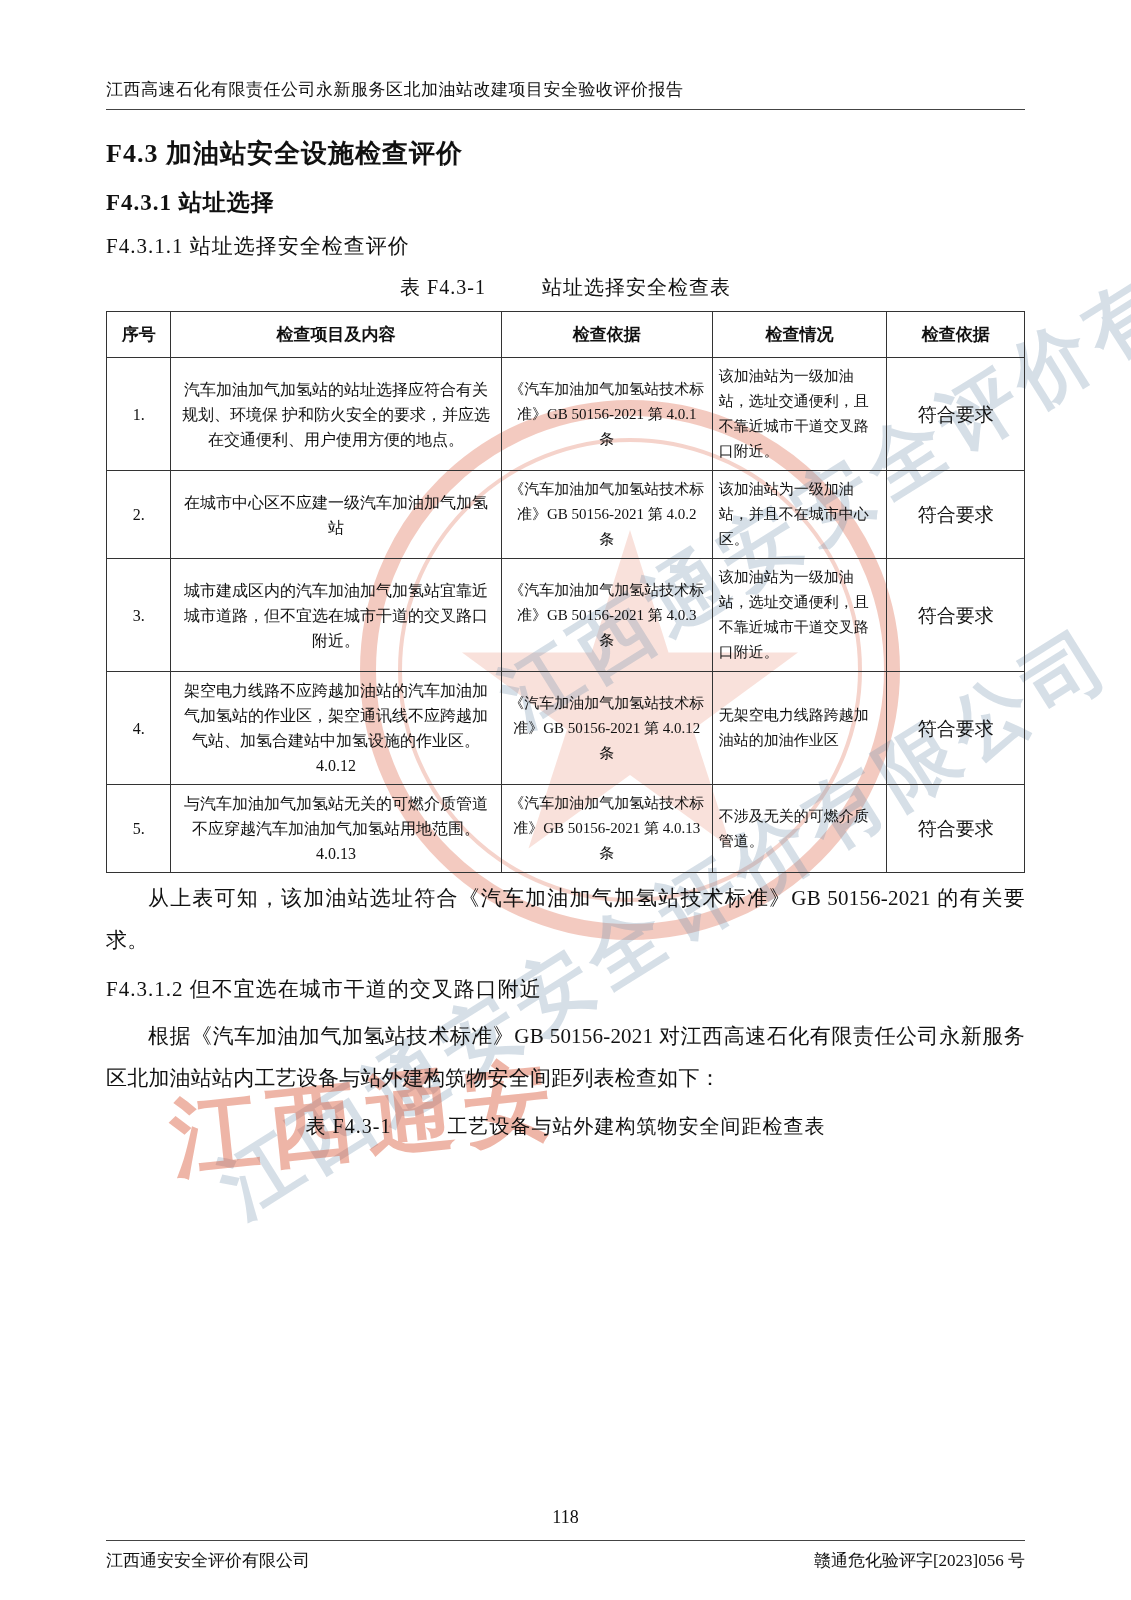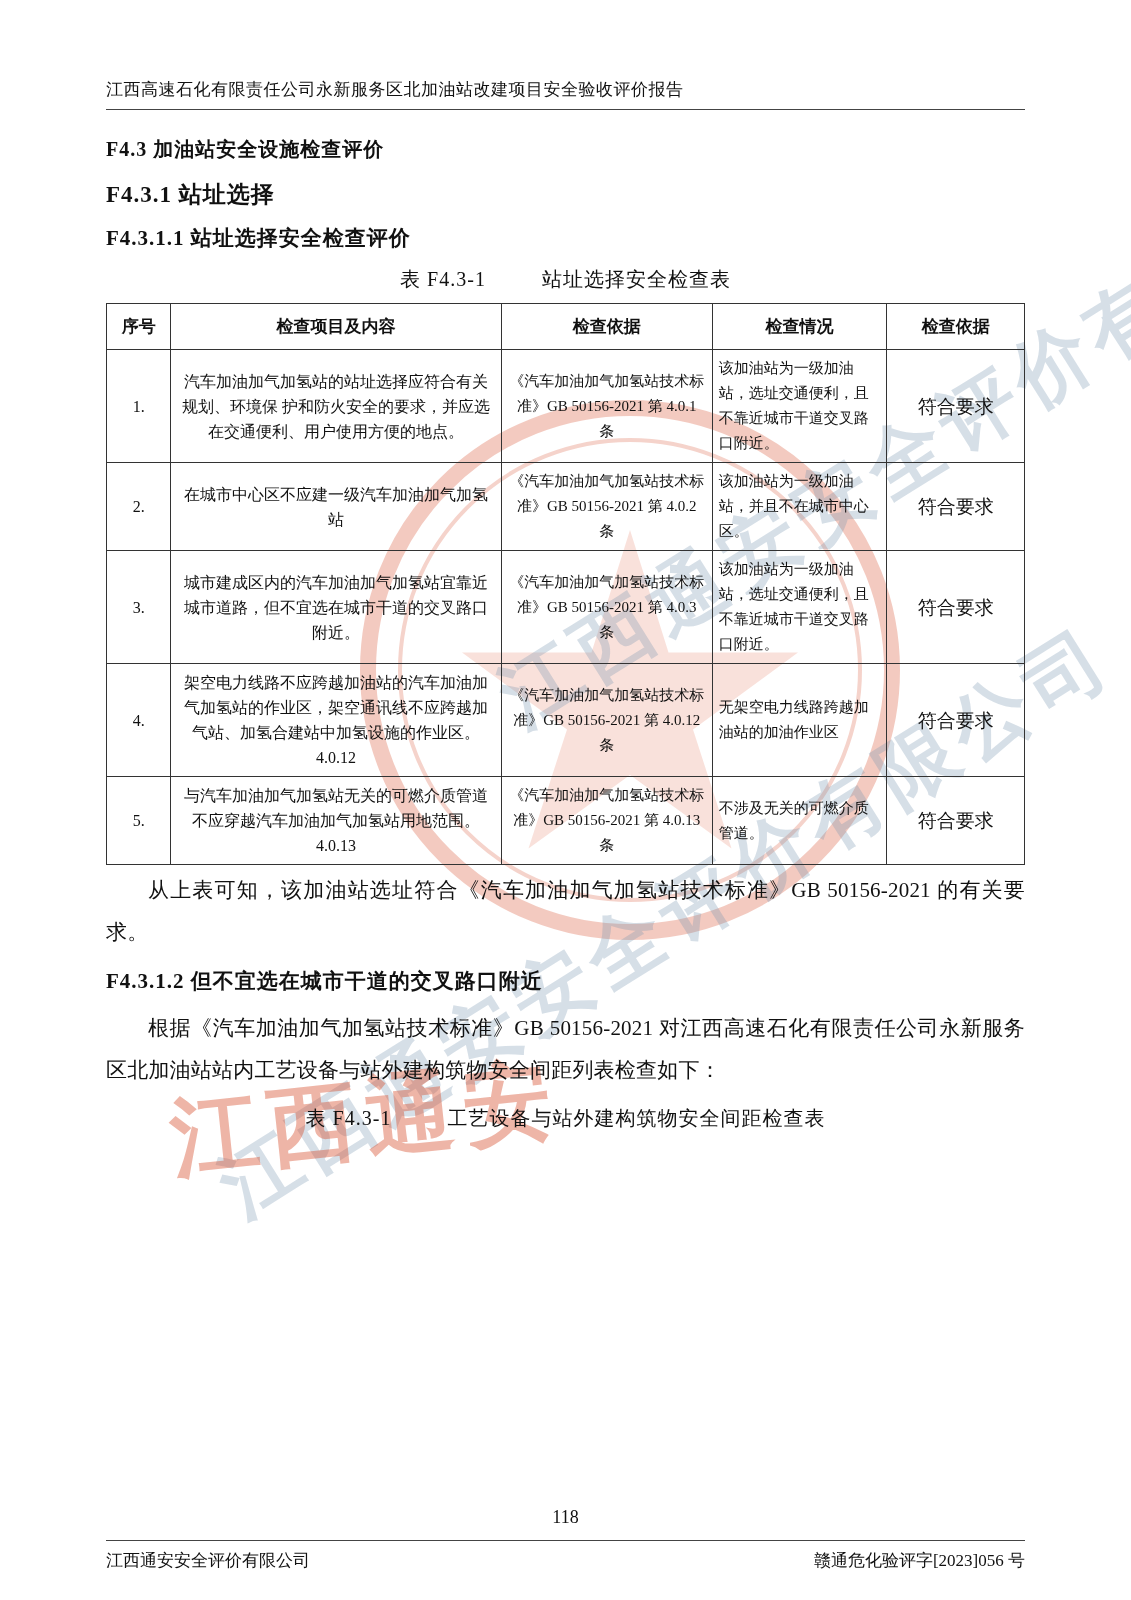--- a/index.html
+++ b/index.html
@@ -92,34 +92,34 @@
     text-align:left;
     font-size:17px;
     letter-spacing:0.5px;
     padding-bottom:8px;
     border-bottom:1.3px solid #444;
     margin-bottom:26px;
   }
 
   
   h1.sec{
-    font-size:20px;
+    font-size:26px;
     font-weight:bold;
     margin:14px 0 14px 0;
     letter-spacing:1px;
   }
   h2.sec{
     font-size:23px;
     font-weight:bold;
     margin:16px 0 14px 0;
     letter-spacing:1px;
   }
   h3.sec{
     font-size:21px;
-    font-weight:bold;
+    font-weight:normal;
     margin:14px 0 12px 0;
     letter-spacing:1px;
   }
   p.body{
     font-size:21px;
     line-height:42px;
     text-indent:42px;
     margin:4px 0 10px 0;
     text-align:justify;
     letter-spacing:0.2px;

